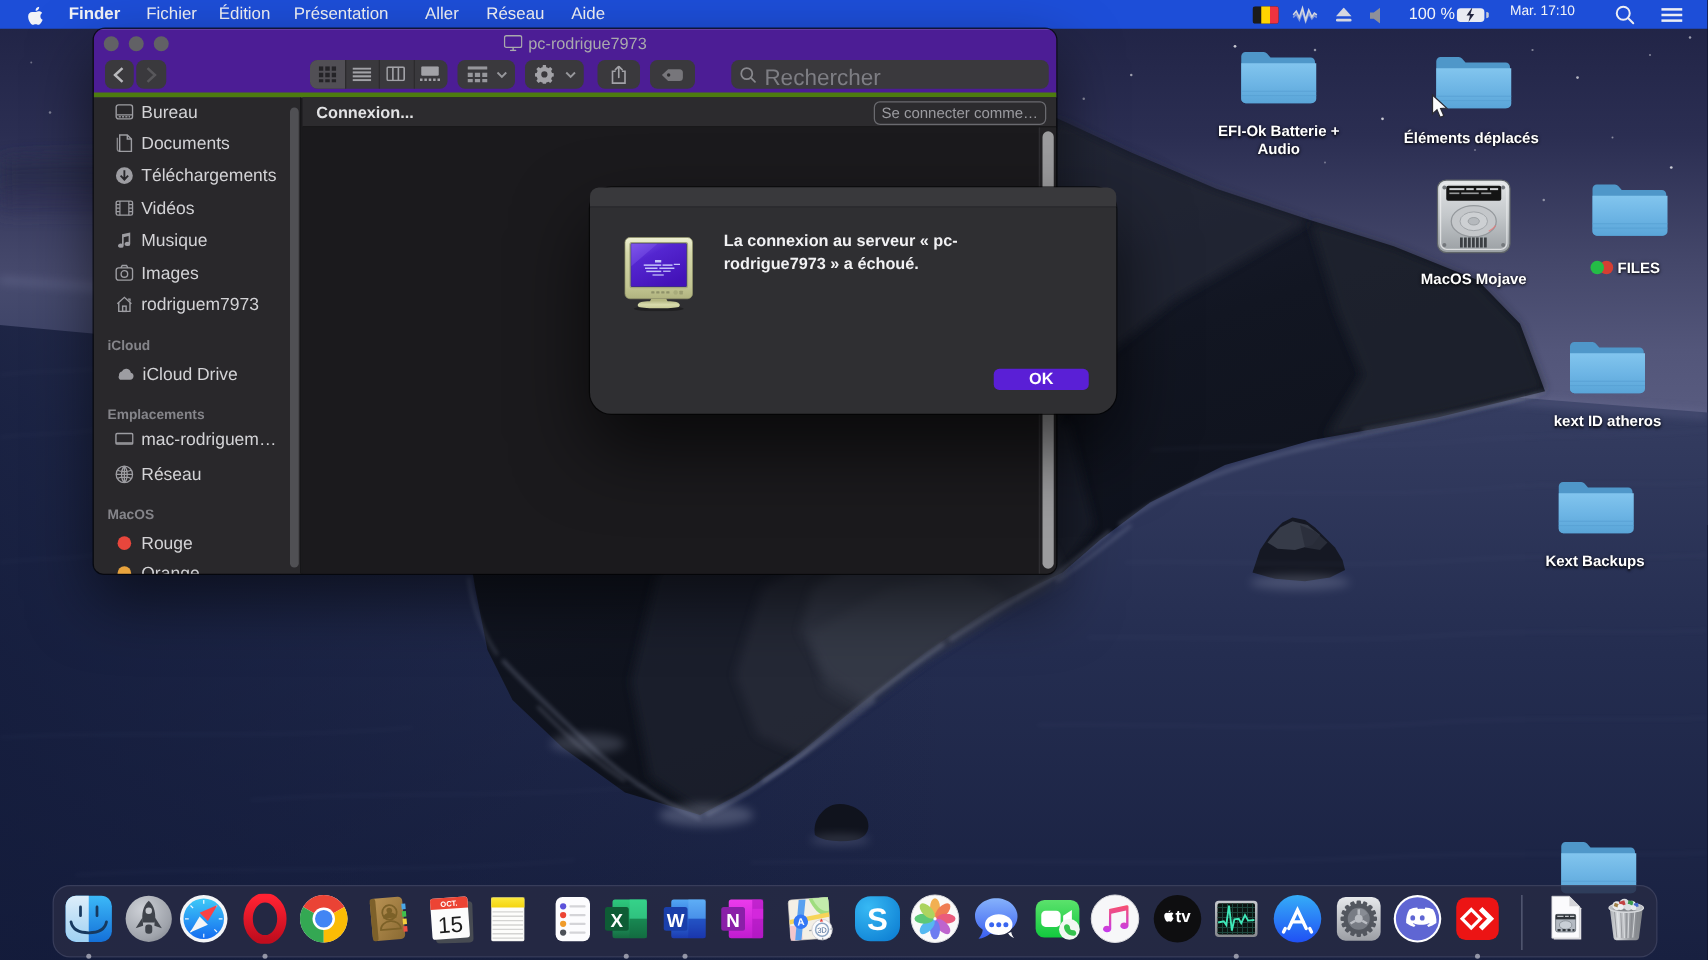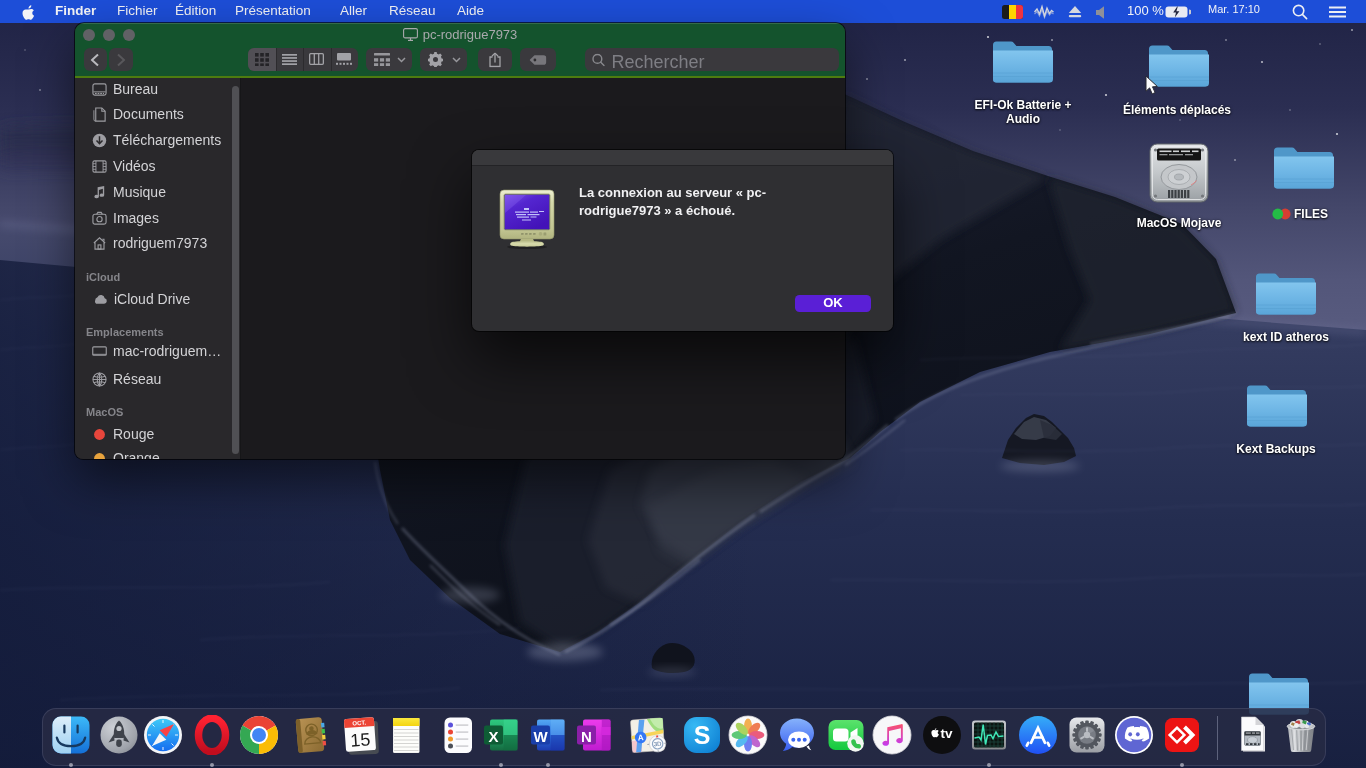--- a/index.html
+++ b/index.html
@@ -7,39 +7,39 @@
 #stage { position:relative; width:1366px; height:768px; overflow:hidden; }
 #wall { position:absolute; left:0; top:0; }
 
 #menubar { position:absolute; left:0; top:0; width:1366px; height:23px; background:#1d4ed8; color:#f2f3f7; font-size:13.5px; }
 #menubar .mi { position:absolute; top:3px; white-space:nowrap; }
 
 .dicon { position:absolute; text-align:center; }
 .dlabel { position:absolute; color:#fff; font-size:12px; font-weight:700; text-shadow:0 1px 2px rgba(0,0,0,.85), 0 0 3px rgba(0,0,0,.5); white-space:nowrap; text-align:center; }
 
 #win { position:absolute; left:75px; top:23px; width:770px; height:436px; border-radius:9px 9px 8px 8px; background:#1b1a1d; box-shadow:0 22px 50px rgba(0,0,0,.55), 0 0 0 1px rgba(0,0,0,.65); overflow:hidden; }
-#chrome { position:absolute; left:0; top:0; width:886px; height:55px; background:#14532d; border-bottom:2px solid #4d7c0f; box-shadow:inset 0 1px 0 rgba(255,255,255,.14); }
+#chrome { position:absolute; left:0; top:0; width:886px; height:55px; background:#4c1d95; border-bottom:4px solid #4d7c0f; box-shadow:inset 0 1px 0 rgba(255,255,255,.14); }
 .tl { position:absolute; top:5.5px; width:12px; height:12px; border-radius:50%; background:#616165; }
 #wtitle { position:absolute; left:0; top:4px; width:770px; text-align:center; color:#a9a9ad; font-size:13px; }
 #wtitle svg { vertical-align:-2px; margin-right:5px; }
 .tbtn { position:absolute; top:25px; height:23px; background:#3a393d; border-radius:6px; }
 .tbtn svg { position:absolute; left:50%; top:50%; transform:translate(-50%,-50%); }
 #sidebar { position:absolute; left:0; top:55px; width:166px; height:381px; background:#29282b; border-right:1px solid #161618; }
 .srow { position:absolute; left:17px; height:18px; color:#d3d3d6; font-size:14px; white-space:nowrap; }
 .srow svg { vertical-align:-3px; margin-right:6px; }
 .shead { position:absolute; left:17px; color:#85858a; font-size:11px; font-weight:700; white-space:nowrap; }
 #sscroll { position:absolute; left:157px; top:8px; width:7px; height:368px; background:#505054; border-radius:3.5px; }
 #mainpane { position:absolute; left:167px; top:55px; width:603px; height:381px; background:#1b1a1d; }
 #mhead { position:absolute; left:0; top:0; width:603px; height:24px; background:#2c2b2e; border-bottom:1px solid #131315; }
 #mhead b { position:absolute; left:11px; top:4px; color:#e2e2e4; font-size:13px; }
 #connbtn { position:absolute; right:8px; top:3px; height:19px; line-height:17px; padding:0 5.5px; border:1px solid #6a6a6f; border-radius:5px; color:#9b9ba0; font-size:12px; }
 #mscrolltrack { position:absolute; right:0; top:24px; width:14px; height:357px; background:#232225; border-left:1px solid #2e2d31; }
 #mscrollthumb { position:absolute; right:2.5px; top:3px; width:9px; height:350px; background:#9c9c9e; border-radius:4.5px; }
 
-#dlg { position:absolute; left:472px; top:150px; width:421px; height:181px; border-radius:7px; background:#2f2f32; box-shadow:0 28px 60px rgba(0,0,0,.65), 0 0 0 1px rgba(0,0,0,.6), inset 0 1px 0 rgba(255,255,255,.1); }
+#dlg { position:absolute; left:472px; top:150px; width:421px; height:181px; border-radius:17px; background:#2f2f32; box-shadow:0 28px 60px rgba(0,0,0,.65), 0 0 0 1px rgba(0,0,0,.6), inset 0 1px 0 rgba(255,255,255,.1); }
 #dlgbar { position:absolute; left:0; top:0; width:421px; height:16px; background:#39393c; border-radius:7px 7px 0 0; border-bottom:1px solid #232326; }
 #dlgicon { position:absolute; left:26px; top:39px; }
 #dlgtitle { position:absolute; left:107px; top:34px; width:300px; color:#f1f1f3; font-size:13px; font-weight:700; line-height:18px; }
 #dlgbody { position:absolute; left:107px; top:73px; width:296px; color:#d4d4d7; font-size:12px; line-height:13.8px; }
 #okbtn { position:absolute; left:323px; top:145px; width:76px; height:17px; background:#5a1fd6; border-radius:4.5px; color:#fff; font-size:13px; font-weight:700; text-align:center; line-height:16px; }
 
 #dock { position:absolute; left:42px; top:708px; width:1284px; height:58px; background:rgba(39,42,68,.85); border:1px solid rgba(120,125,160,.25); border-radius:14px; }
 .dk { position:absolute; top:6px; width:40px; height:40px; }
 .ddot { position:absolute; top:53.5px; width:4px; height:4px; border-radius:50%; background:rgba(220,220,230,.6); }
 #ddiv { position:absolute; left:1174px; top:7px; width:1px; height:44px; background:rgba(200,205,230,.35); }
@@ -446,20 +446,29 @@
           </svg>Réseau</div>
     <div class="shead" style="top:327.5px;left:11px">MacOS</div>
     <div class="srow" style="top:348px"><svg width="15" height="15" viewBox="0 0 16 16">
             <circle cx="8" cy="8" r="5.8" fill="#e8463c"></circle>
           </svg>Rouge</div>
     <div class="srow" style="top:372px"><svg width="15" height="15" viewBox="0 0 16 16">
             <circle cx="8" cy="8" r="5.8" fill="#e8a33d"></circle>
           </svg>Orange</div>
     <div id="sscroll"></div>
   </div>
+  <div id="mainpane">
+    <div id="mhead">
+          <b>Connexion...</b>
+          <span id="connbtn">Se connecter comme…</span>
+        </div>
+    <div id="mscrolltrack">
+          <div id="mscrollthumb"></div>
+        </div>
+  </div>
 </div>
 
 <div id="dlg">
   <div id="dlgbar"></div>
   <div id="dlgicon"><svg width="58" height="60" viewBox="0 0 58 60">
     <defs>
       <linearGradient id="crtb" x1="0" y1="0" x2="0" y2="1">
               <stop offset="0" stop-color="#eef0d2"></stop>
               <stop offset="0.25" stop-color="#d5d8aa"></stop>
               <stop offset="0.8" stop-color="#c2c592"></stop>

